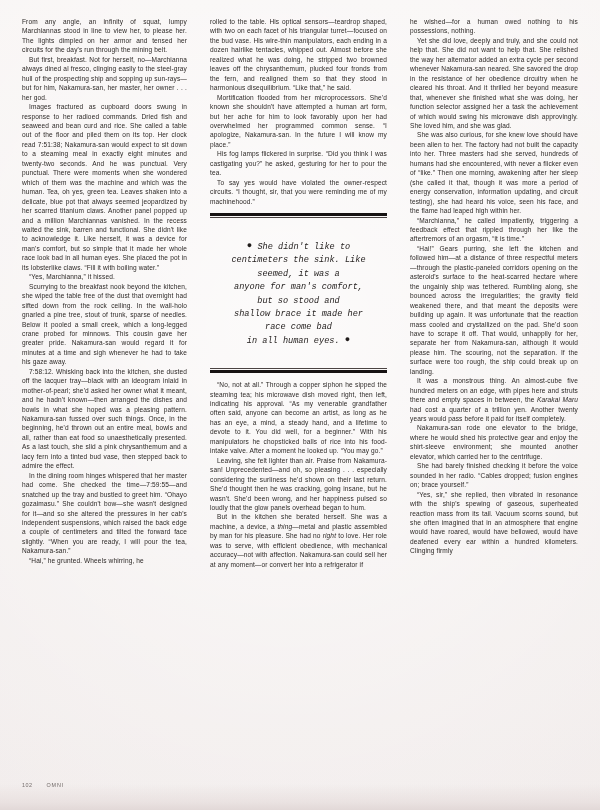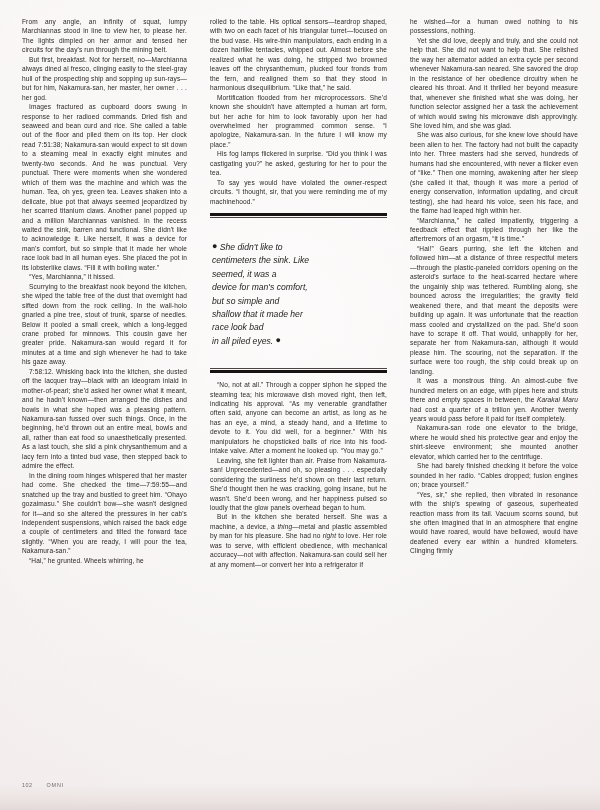--- a/index.html
+++ b/index.html
@@ -96,23 +96,23 @@
     background: #4a4342;
     width: 100%;
     margin-bottom: 1.4px;
   }
   .pullquote-text {
     margin: 0;
     padding: 23px 2px 20px 2px;
     font-size: 8.6px;
     line-height: 13.4px;
     font-style: italic;
-    text-align: left;
+    text-align: center;
     color: #201c1b;
-    font-family: Liberation Sans, sans-serif;
+    font-family: Liberation Mono, monospace;
   }
   .qmark {
     font-style: normal;
     font-size: 9px;
     line-height: 1;
     position: relative;
     top: -0.5px;
   }
 
   
@@ -158,25 +158,25 @@
 
       <div class="pullquote-block">
         <div class="rule-thick"></div>
         <div class="rule-thin"></div>
 
         <p class="pullquote-text">
           <span class="qmark">●</span>
           <span>She didn't like to</span><br>
           <span>centimeters the sink. Like</span><br>
           <span>seemed, it was a</span><br>
-          <span>device for man's comfort,</span><br>
-          <span>but so simple and</span><br>
-          <span>shallow that it made her</span><br>
-          <span>race look bad</span><br>
-          <span>in all piled eyes.</span>
+          <span>anyone for man's comfort,</span><br>
+          <span>but so stood and</span><br>
+          <span>shallow brace it made her</span><br>
+          <span>race come bad</span><br>
+          <span>in all human eyes.</span>
           <span class="qmark">●</span>
         </p>
 
         <div class="rule-thin-top"></div>
         <div class="rule-thick"></div>
       </div>
 
       <p class="body indent">“No, not at all.” Through a copper siphon he sipped the steaming tea; his microwave dish moved right, then left, indicating his approval. “As my venerable grandfather often said, anyone can become an artist, as long as he has an eye, a mind, a steady hand, and a lifetime to devote to it. You did well, for a beginner.” With his manipulators he chopsticked balls of rice into his food-intake valve. After a moment he looked up. “You may go.”</p>
       <p class="body indent">Leaving, she felt lighter than air. Praise from Nakamura-san! Unprecedented—and oh, so pleasing . . . especially considering the surliness he'd shown on their last return. She'd thought then he was cracking, going insane, but he wasn't. She'd been wrong, and her happiness pulsed so loudly that the glow panels overhead began to hum.</p>
       <p class="body indent">But in the kitchen she berated herself. She was a machine, a device, a <em>thing</em>—metal and plastic assembled by man for his pleasure. She had no <em>right</em> to love. Her role was to serve, with efficient obedience, with mechanical accuracy—not with affection. Nakamura-san could sell her at any moment—or convert her into a refrigerator if</p>

